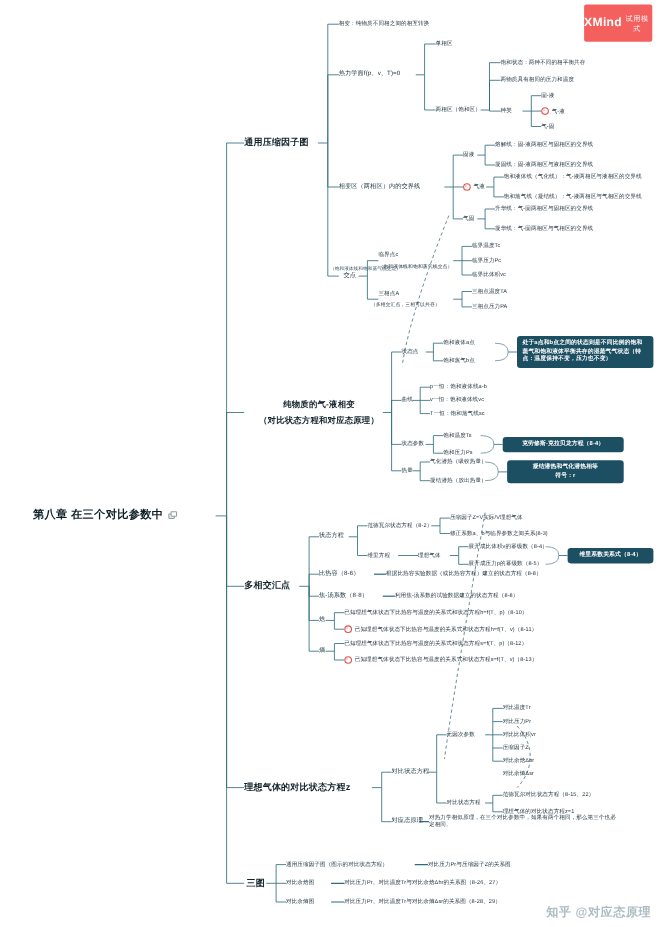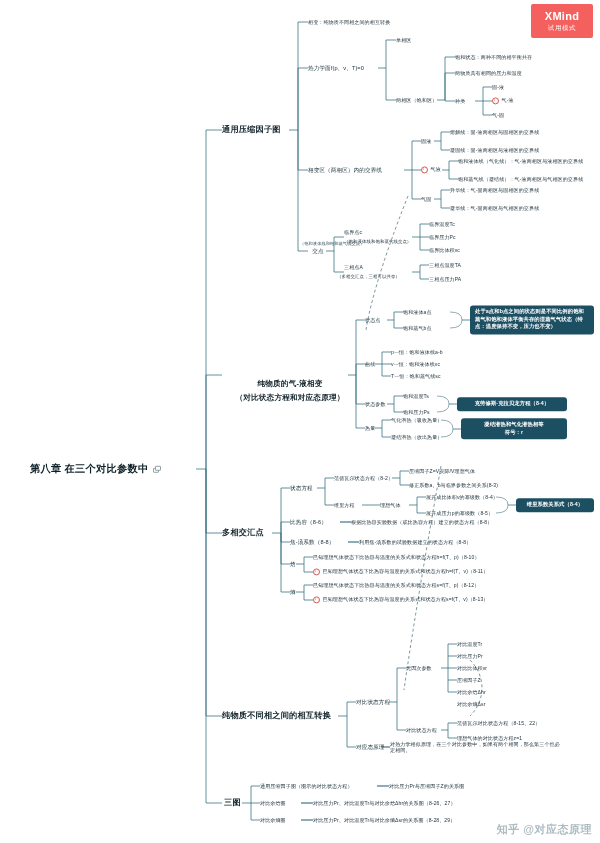--- a/index.html
+++ b/index.html
@@ -33,21 +33,21 @@
     letter-spacing:.3px;
   }
   
   .b2{
     font-size:8.2px;
     font-weight:bold;
     color:#12232b;
     text-align:center;
     letter-spacing:.2px;
   }
-  .b2.sm{font-size:7.6px;margin-top:16px;}
+  .b2.sm{font-size:7.6px;}
   
   .b3{font-size:5.6px;color:#17303a;}
   
   .leaf{font-size:5.05px;color:#22353f;}
 
   
   .hl{
     position:absolute;
     background:#1d4f63;
     color:#ffffff;
@@ -101,23 +101,23 @@
   .collapse i.b{left:2px;top:0;width:4px;height:3.4px;background:#fff;}
 
   
   .xmind{
     position:absolute;
     right:7px;top:4px;
     width:62px;height:34px;
     background:#f4605e;
     border-radius:2px;
     color:#fff;
-    text-align:left;
+    text-align:center;
     display:flex;
-    flex-direction:column;
+    flex-direction:row;
     justify-content:center;
     align-items:center;
   }
   .xmind .t1{font-size:11px;font-weight:bold;letter-spacing:.3px;}
   .xmind .t2{font-size:6.5px;margin-top:2px;letter-spacing:.6px;opacity:.95;}
 
   .zhihu{
     position:absolute;
     right:8px;bottom:6px;
     font-size:11px;
@@ -366,21 +366,21 @@
   <div class="node leaf" style="left:359px;top:542px;"><span>利用焦-汤系数的试验数据建立的状态方程（8-8）</span></div>
 
   <div class="node b3" style="left:290px;top:564px;"><span>焓</span></div>
   <div class="node leaf" style="left:313px;top:557px;"><span>已知理想气体状态下比热容与温度的关系式和状态方程h=f(T、p)（8-10）</span></div>
   <div class="node leaf" style="left:313px;top:572px;"><span class="dot"></span><span>已知理想气体状态下比热容与温度的关系式和状态方程h=f(T、v)（8-11）</span></div>
 
   <div class="node b3" style="left:290px;top:592px;"><span>熵</span></div>
   <div class="node leaf" style="left:313px;top:585px;"><span>已知理想气体状态下比热容与温度的关系式和状态方程s=f(T、p)（8-12）</span></div>
   <div class="node leaf" style="left:313px;top:600px;"><span class="dot"></span><span>已知理想气体状态下比热容与温度的关系式和状态方程s=f(T、v)（8-13）</span></div>
 
-  <div class="node b2" style="left:222px;top:716px;"><span>纯物质不同相之间的相互转换</span></div>
+  <div class="node b2" style="left:222px;top:716px;"><span>理想气体的对比状态方程z</span></div>
 
   <div class="node b3" style="left:356px;top:702px;"><span>对比状态方程</span></div>
   <div class="node leaf" style="left:406px;top:668px;"><span>无因次参数</span></div>
   <div class="node leaf" style="left:457px;top:644px;"><span>对比温度Tr</span></div>
   <div class="node leaf" style="left:457px;top:656px;"><span>对比压力Pr</span></div>
   <div class="node leaf" style="left:457px;top:668px;"><span>对比比体积vr</span></div>
   <div class="node leaf" style="left:457px;top:680px;"><span>压缩因子Z</span></div>
   <div class="node leaf" style="left:457px;top:692px;"><span>对比余焓Δhr</span></div>
   <div class="node leaf" style="left:457px;top:704px;"><span>对比余熵Δsr</span></div>
 

